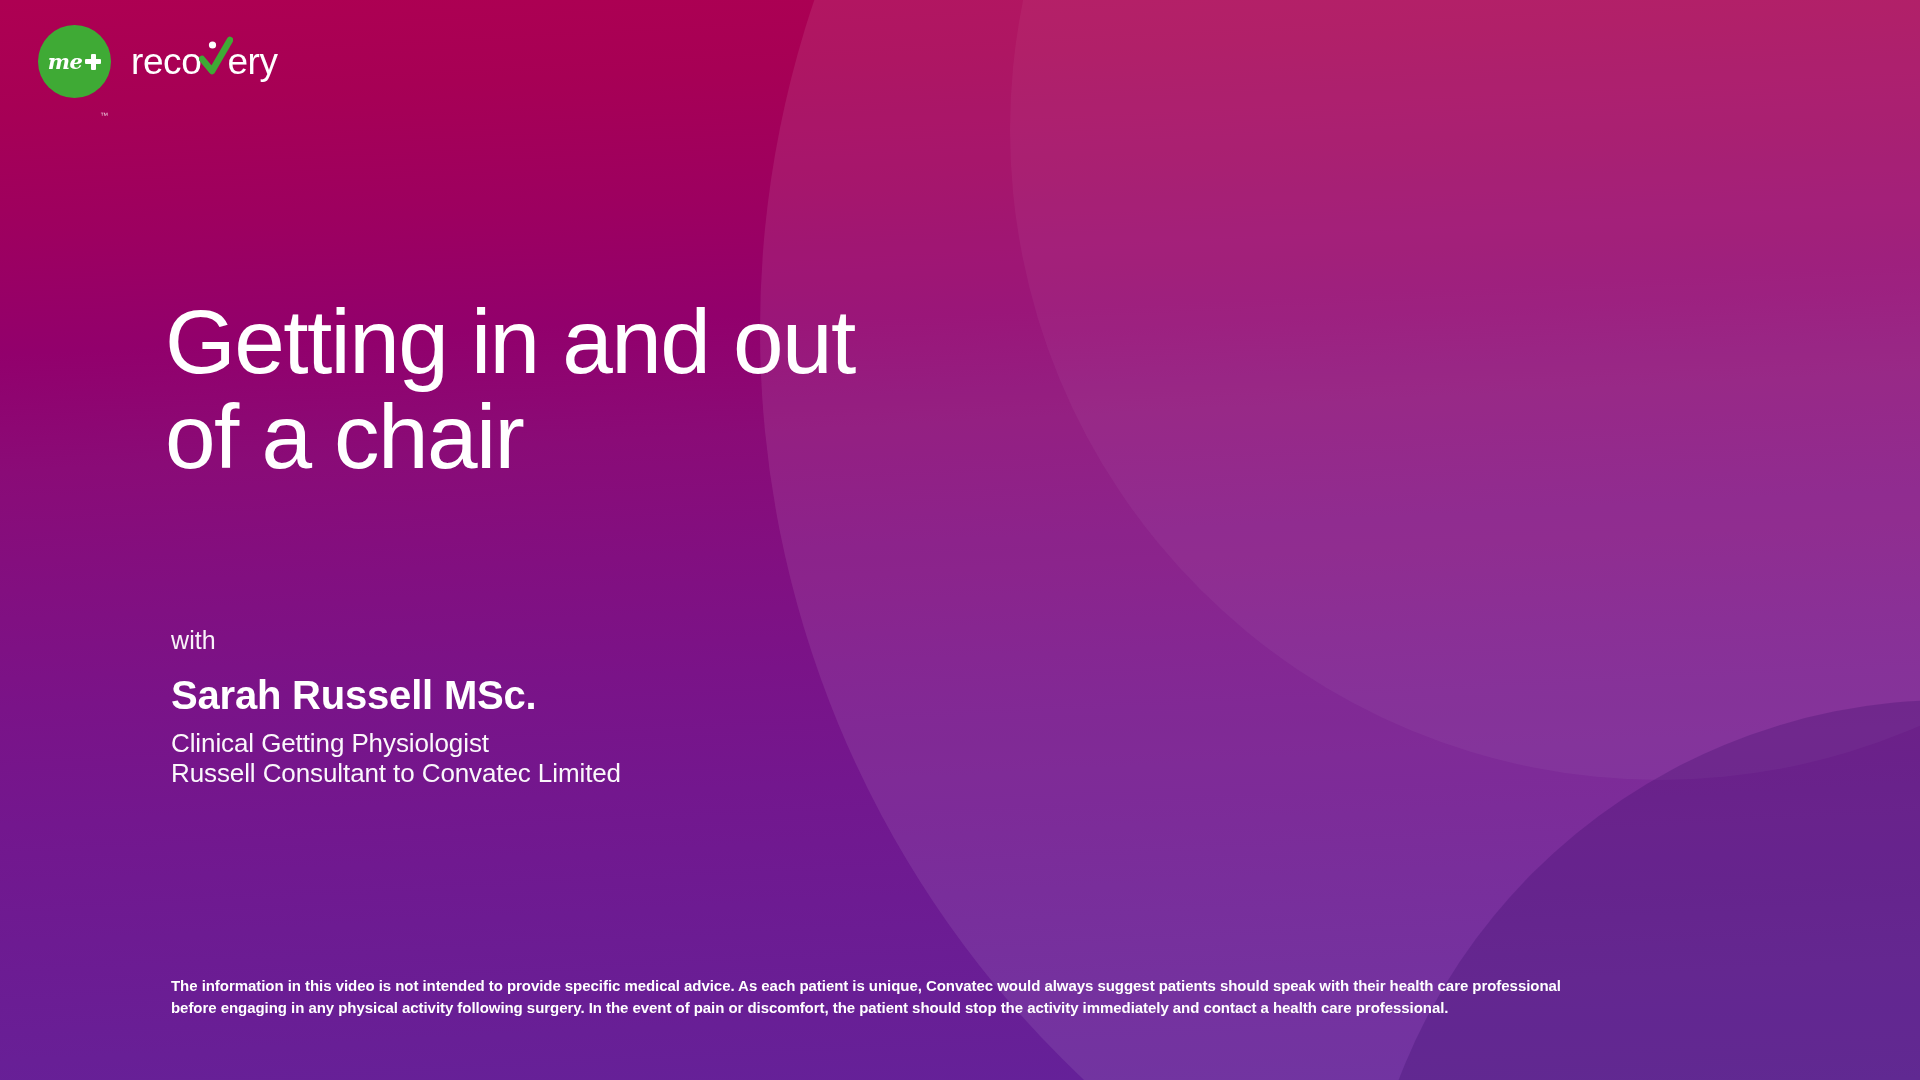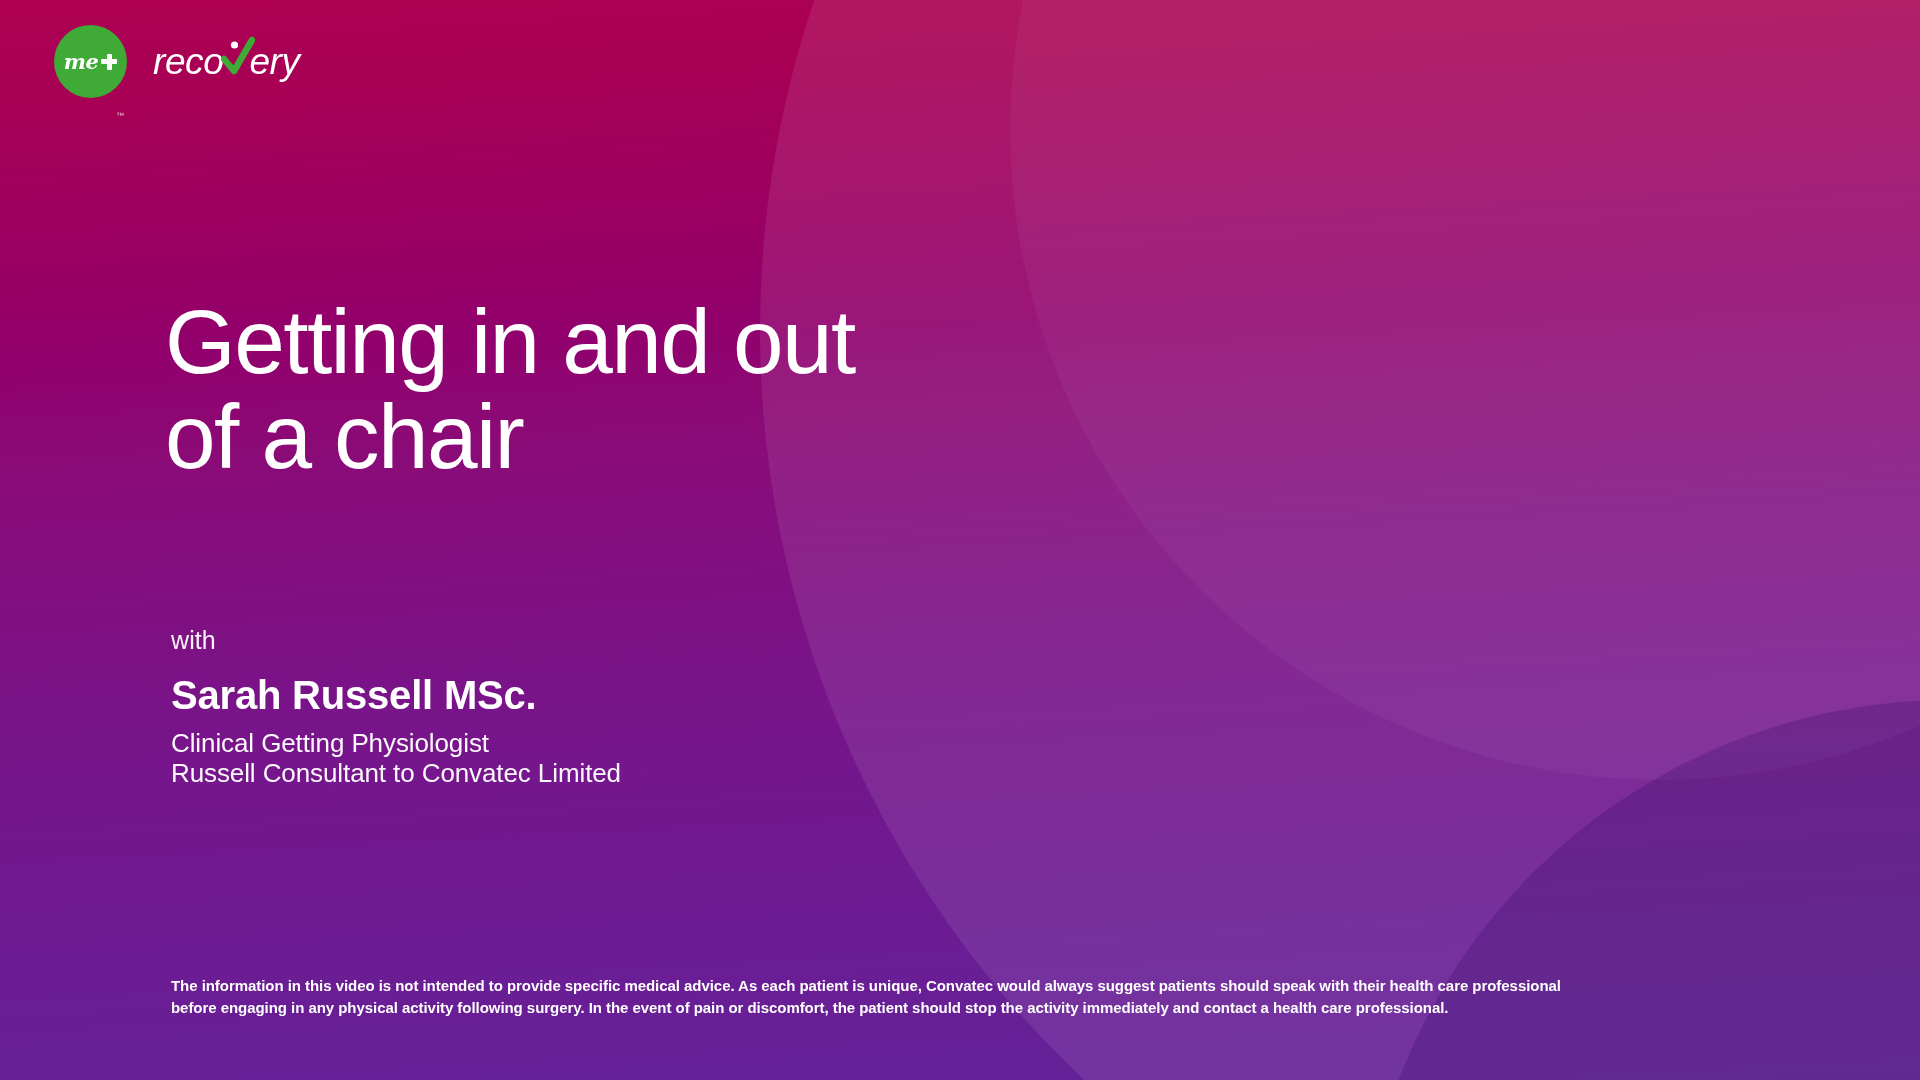--- a/index.html
+++ b/index.html
@@ -43,24 +43,24 @@
   }
   #circle-dark {
     width:1180px; height:1180px;
     left:1360px; top:700px;
     background:rgba(40,0,90,0.22);
   }
 
   
   #logo-lockup {
     position:absolute;
-    left:54px; top:25px;
+    left:38px; top:25px;
     display:flex;
     align-items:center;
-    gap:26px;
+    gap:20px;
     z-index:8;
   }
   #logo-mark {
     position:relative;
     width:73px; height:73px;
     border-radius:50%;
     background:#3faa35;
     display:flex;
     align-items:center;
     justify-content:center;
@@ -99,21 +99,20 @@
 
   #logo-wordmark {
     position:relative;
     font-size:37px;
     font-weight:400;
     color:#ffffff;
     letter-spacing:-0.4px;
     line-height:1;
     display:flex;
     align-items:center;
-    font-style:italic;
   }
   #logo-wordmark .check-slot {
     position:relative;
     display:inline-block;
     width:26px;
     height:37px;
   }
   #logo-wordmark .check-slot svg {
     position:absolute;
     left:-2px;

